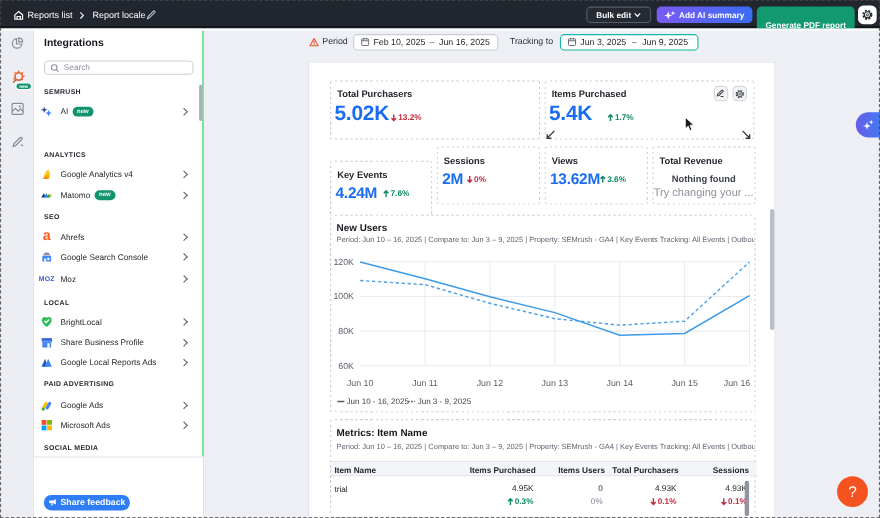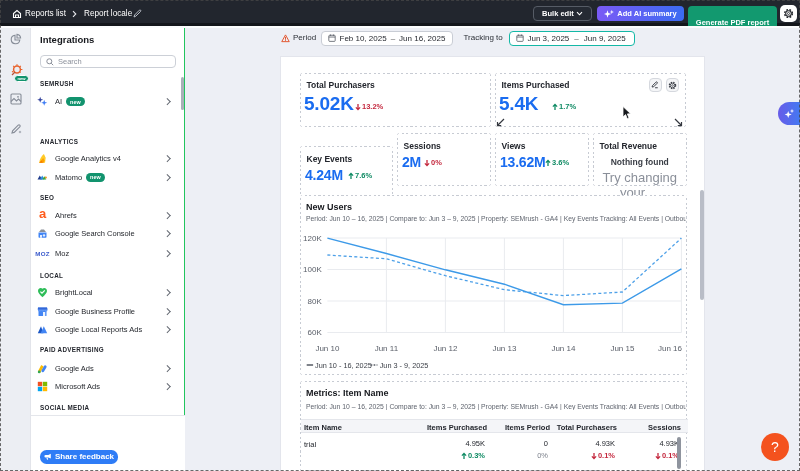--- a/index.html
+++ b/index.html
@@ -187,21 +187,21 @@
     </div>
     <div class="item" style="top:275.5px">
       <span class="ico">
           <svg width="11" height="11" viewBox="0 0 11 11">
             <rect x="1.5" y="4" width="8" height="6" rx="0.6" fill="#4285f4"></rect>
             <path d="M1 1.5 H10 L10.5 4 A1.6 1.6 0 0 1 7.3 4 A1.6 1.6 0 0 1 4.1 4 A1.6 1.6 0 0 1 0.9 4 Z" fill="#5e97f6"></path>
             <path d="M1 1.5 H10 L10.5 3.5 H0.7 Z" fill="#3367d6"></path>
             <rect x="6" y="6" width="2.2" height="4" fill="#fff" opacity=".9"></rect>
           </svg>
         </span>
-      <span class="txt">Google Business Profile</span>
+      <span class="txt">Share Business Profile</span>
       <span class="chev"></span>
     </div>
     <div class="item" style="top:294px">
       <span class="ico">
           <svg width="11" height="11" viewBox="0 0 11 11">
             <path d="M0.8 9.3 L4 2.2 L6.4 9.3 Z" fill="#1a56c4"></path>
             <path d="M3.6 9.3 L6.8 2.2 L10.2 9.3 Z" fill="#4285f4"></path>
           </svg>
         </span>
       <span class="txt">Google Local Reports Ads</span>
@@ -328,21 +328,21 @@
   <div class="card" style="left:495px;top:132.5px;width:94px;height:53px;">
     <div class="ct" style="position:absolute;left:5.5px;top:7px;">Views</div>
     <div class="mednum" style="position:absolute;left:4px;top:21px;">13.62M</div>
     <div class="pct green" style="position:absolute;left:49px;top:24px;"><svg width="6" height="8" viewBox="0 0 6 8" fill="none" stroke="currentColor" stroke-width="1.3">
           <path d="M3 7 V1.7 M0.9 3.6 L3 1.4 L5.1 3.6"></path>
         </svg>3.6%</div>
   </div>
   <div class="card" style="left:593px;top:132.5px;width:93.5px;height:53px;">
     <div class="ct" style="position:absolute;left:5.5px;top:7px;">Total Revenue</div>
     <div style="position:absolute;left:0;top:23px;width:100%;text-align:center;font-size:8.5px;font-weight:bold;color:#3a3e46;">Nothing found</div>
-    <div style="position:absolute;left:0;top:36px;width:100%;text-align:center;font-size:13px;color:#8a8f99;">Try changing your ...</div>
+    <div style="position:absolute;left:0;top:36px;width:100%;text-align:center;font-size:10px;color:#8a8f99;">Try changing your ...</div>
   </div>
 
   <div class="card" style="left:300px;top:195px;width:387px;height:180px;overflow:hidden;">
     <div style="position:absolute;left:5px;top:6px;font-size:9px;font-weight:bold;color:#16181d;">New Users</div>
     <div class="sub" style="position:absolute;left:5px;top:18.5px;white-space:nowrap;">Period: Jun 10 – 16, 2025 | Compare to: Jun 3 – 9, 2025 | Property: SEMrush - GA4 | Key Events Tracking: All Events | Outbou</div>
     <svg style="position:absolute;left:0;top:0;" width="387" height="180" viewBox="0 0 387 180">
 
       <g stroke="#e9ebef" stroke-width="1">
         <line x1="26.4" y1="42" x2="380.4" y2="42"></line>
         <line x1="26.4" y1="73.5" x2="380.4" y2="73.5"></line>
@@ -388,21 +388,21 @@
       </g>
     </svg>
   </div>
 
   <div class="card" style="left:300px;top:381px;width:387px;height:90px;border-bottom:none;">
     <div style="position:absolute;left:5px;top:6px;font-size:9px;font-weight:bold;color:#16181d;">Metrics: Item Name</div>
     <div class="sub" style="position:absolute;left:5px;top:21px;white-space:nowrap;overflow:hidden;width:380px;">Period: Jun 10 – 16, 2025 | Compare to: Jun 3 – 9, 2025 | Property: SEMrush - GA4 | Key Events Tracking: All Events | Outbou</div>
     <div style="position:absolute;left:0;top:37px;width:387px;height:14px;background:#f4f5f8;border-top:1px solid #e4e6eb;border-bottom:1px solid #e4e6eb;font-size:7.5px;font-weight:bold;color:#23262d;">
       <span style="position:absolute;left:3px;top:3px;">Item Name</span>
       <span style="position:absolute;right:201px;top:3px;">Items Purchased</span>
-      <span style="position:absolute;right:138px;top:3px;">Items Period</span>
+      <span style="position:absolute;right:138px;top:3px;">Items Users</span>
       <span style="position:absolute;right:71px;top:3px;">Total Purchasers</span>
       <span style="position:absolute;right:7px;top:3px;">Sessions</span>
     </div>
     <div style="position:absolute;left:3px;top:58px;font-size:7.5px;color:#23262d;">trial</div>
     <div style="position:absolute;right:201px;top:57px;font-size:7.5px;color:#23262d;">4.95K</div>
     <div class="pct green" style="position:absolute;right:201px;top:69px;"><svg width="6" height="8" viewBox="0 0 6 8" fill="none" stroke="currentColor" stroke-width="1.3">
           <path d="M3 7 V1.7 M0.9 3.6 L3 1.4 L5.1 3.6"></path>
         </svg>0.3%</div>
     <div style="position:absolute;right:138px;top:57px;font-size:7.5px;color:#23262d;">0</div>
     <div class="pct gray" style="position:absolute;right:138px;top:69px;font-weight:normal;">0%</div>

